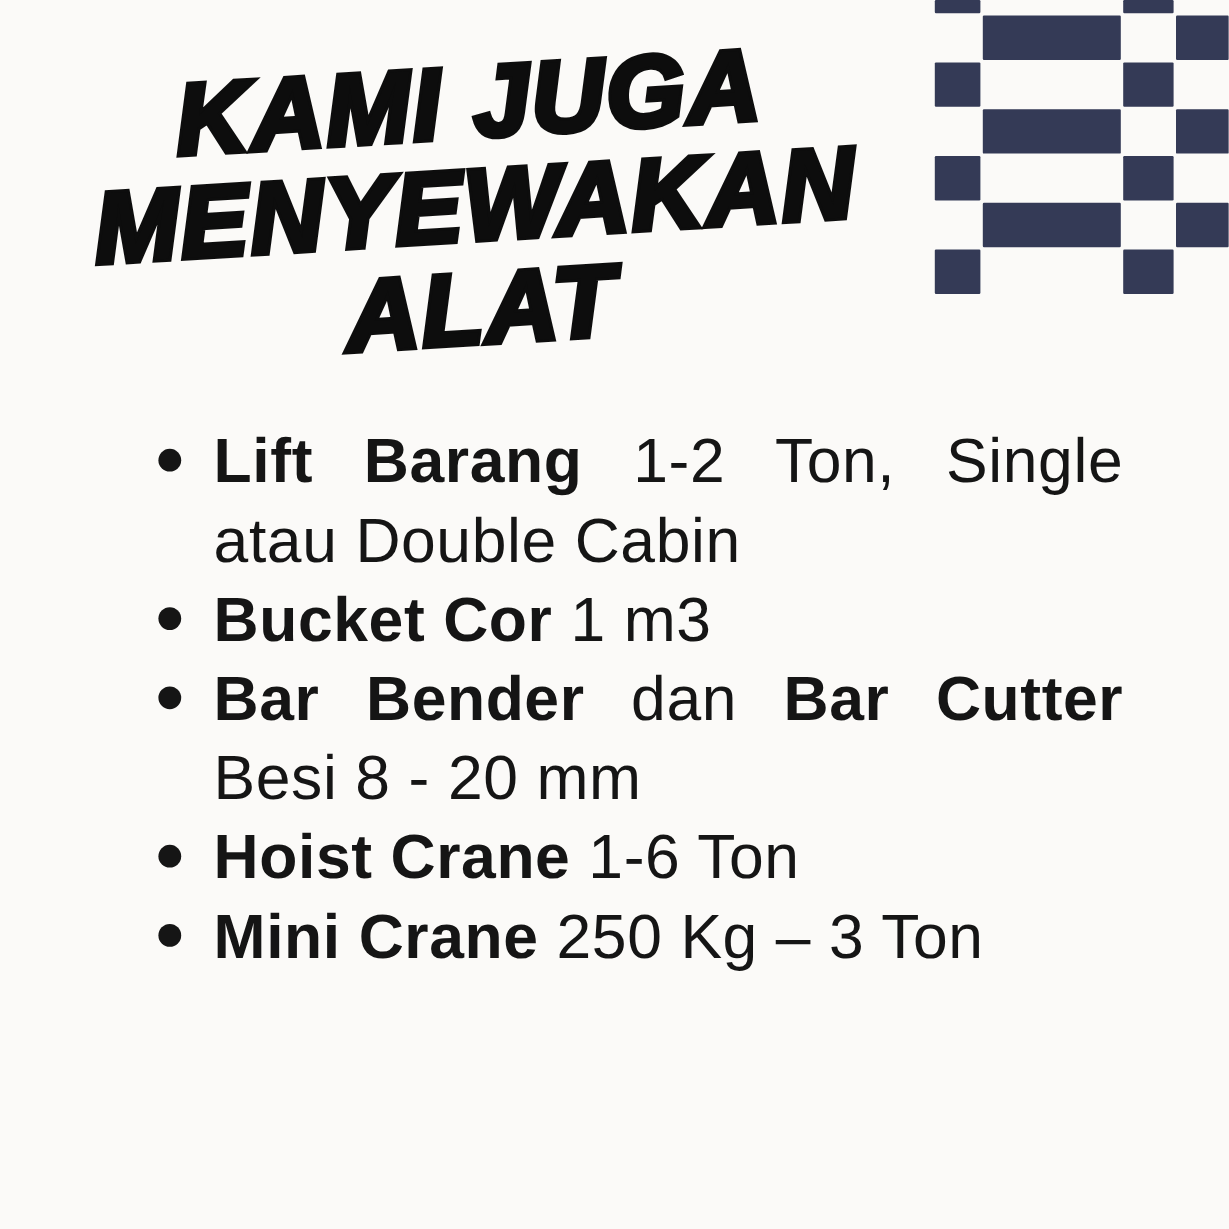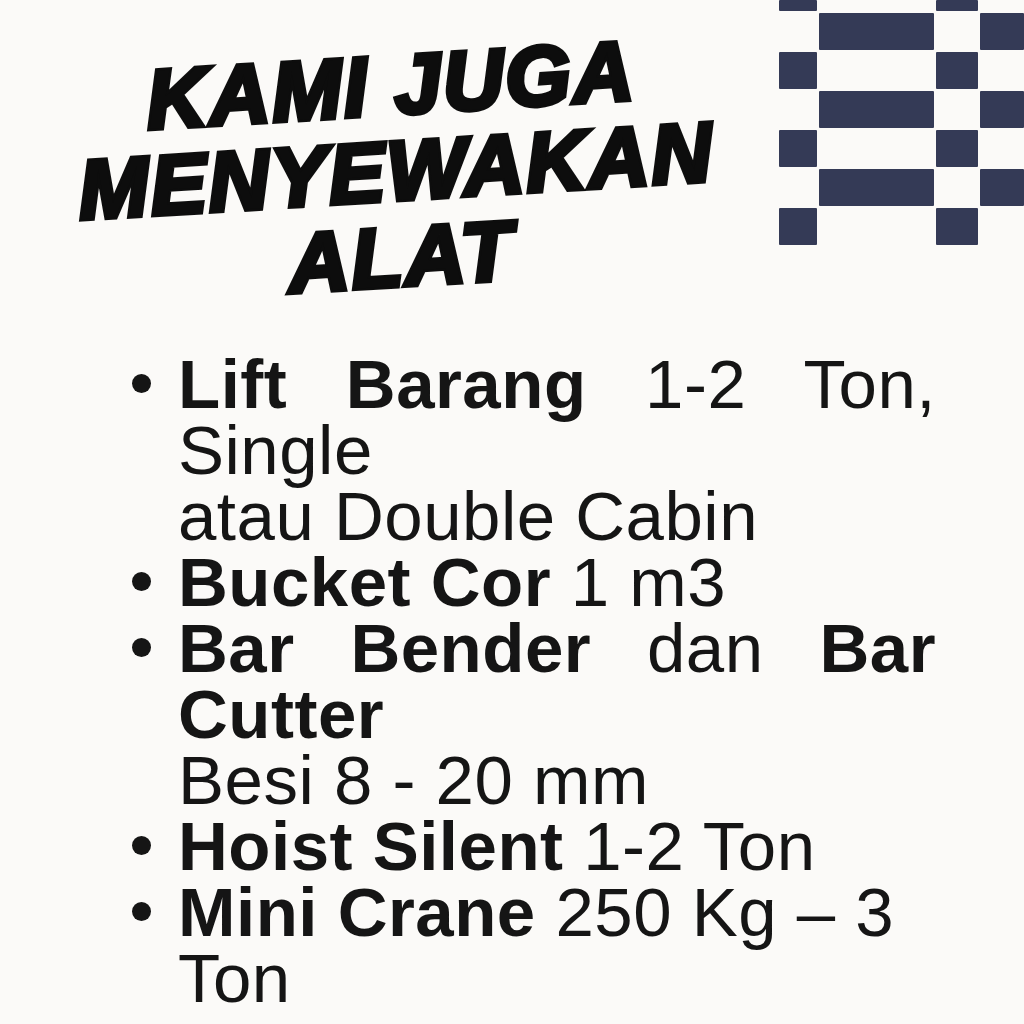--- a/index.html
+++ b/index.html
@@ -32,21 +32,21 @@
     position:absolute;
     top:0;right:0;
     display:grid;
     gap:2px;
   }
   .checker .cell{border-radius:1px;}
   
   .list{
     position:absolute;
     left:130px;top:352px;width:806px;
-    font-size:69px;
+    font-size:52px;
     line-height:66px;
     letter-spacing:0.5px;
   }
   .line{
     position:relative;
     padding-left:48px;
   }
   .line.stretch{
     text-align:justify;
     text-align-last:justify;
@@ -93,21 +93,21 @@
         <div class="line"><span class="seg">atau Double Cabin</span></div>
       </div>
       <div class="item">
         <div class="line"><span class="dot" style="background: rgb(21, 21, 21);"></span><span class="seg b">Bucket Cor</span><span class="seg"> 1 m3</span></div>
       </div>
       <div class="item">
         <div class="line stretch"><span class="dot" style="background: rgb(21, 21, 21);"></span><span class="seg b">Bar Bender</span><span class="seg"> dan </span><span class="seg b">Bar Cutter</span></div>
         <div class="line"><span class="seg">Besi 8 - 20 mm</span></div>
       </div>
       <div class="item">
-        <div class="line"><span class="dot" style="background: rgb(21, 21, 21);"></span><span class="seg b">Hoist Silent</span><span class="seg"> 1-2 Ton</span></div>
+        <div class="line"><span class="dot" style="background: rgb(21, 21, 21);"></span><span class="seg b">Hoist Crane</span><span class="seg"> 1-6 Ton</span></div>
       </div>
       <div class="item">
         <div class="line"><span class="dot" style="background: rgb(21, 21, 21);"></span><span class="seg b">Mini Crane</span><span class="seg"> 250 Kg – 3 Ton</span></div>
       </div>
       <div class="item">
       </div>
     </div>
 
 </div>
 

